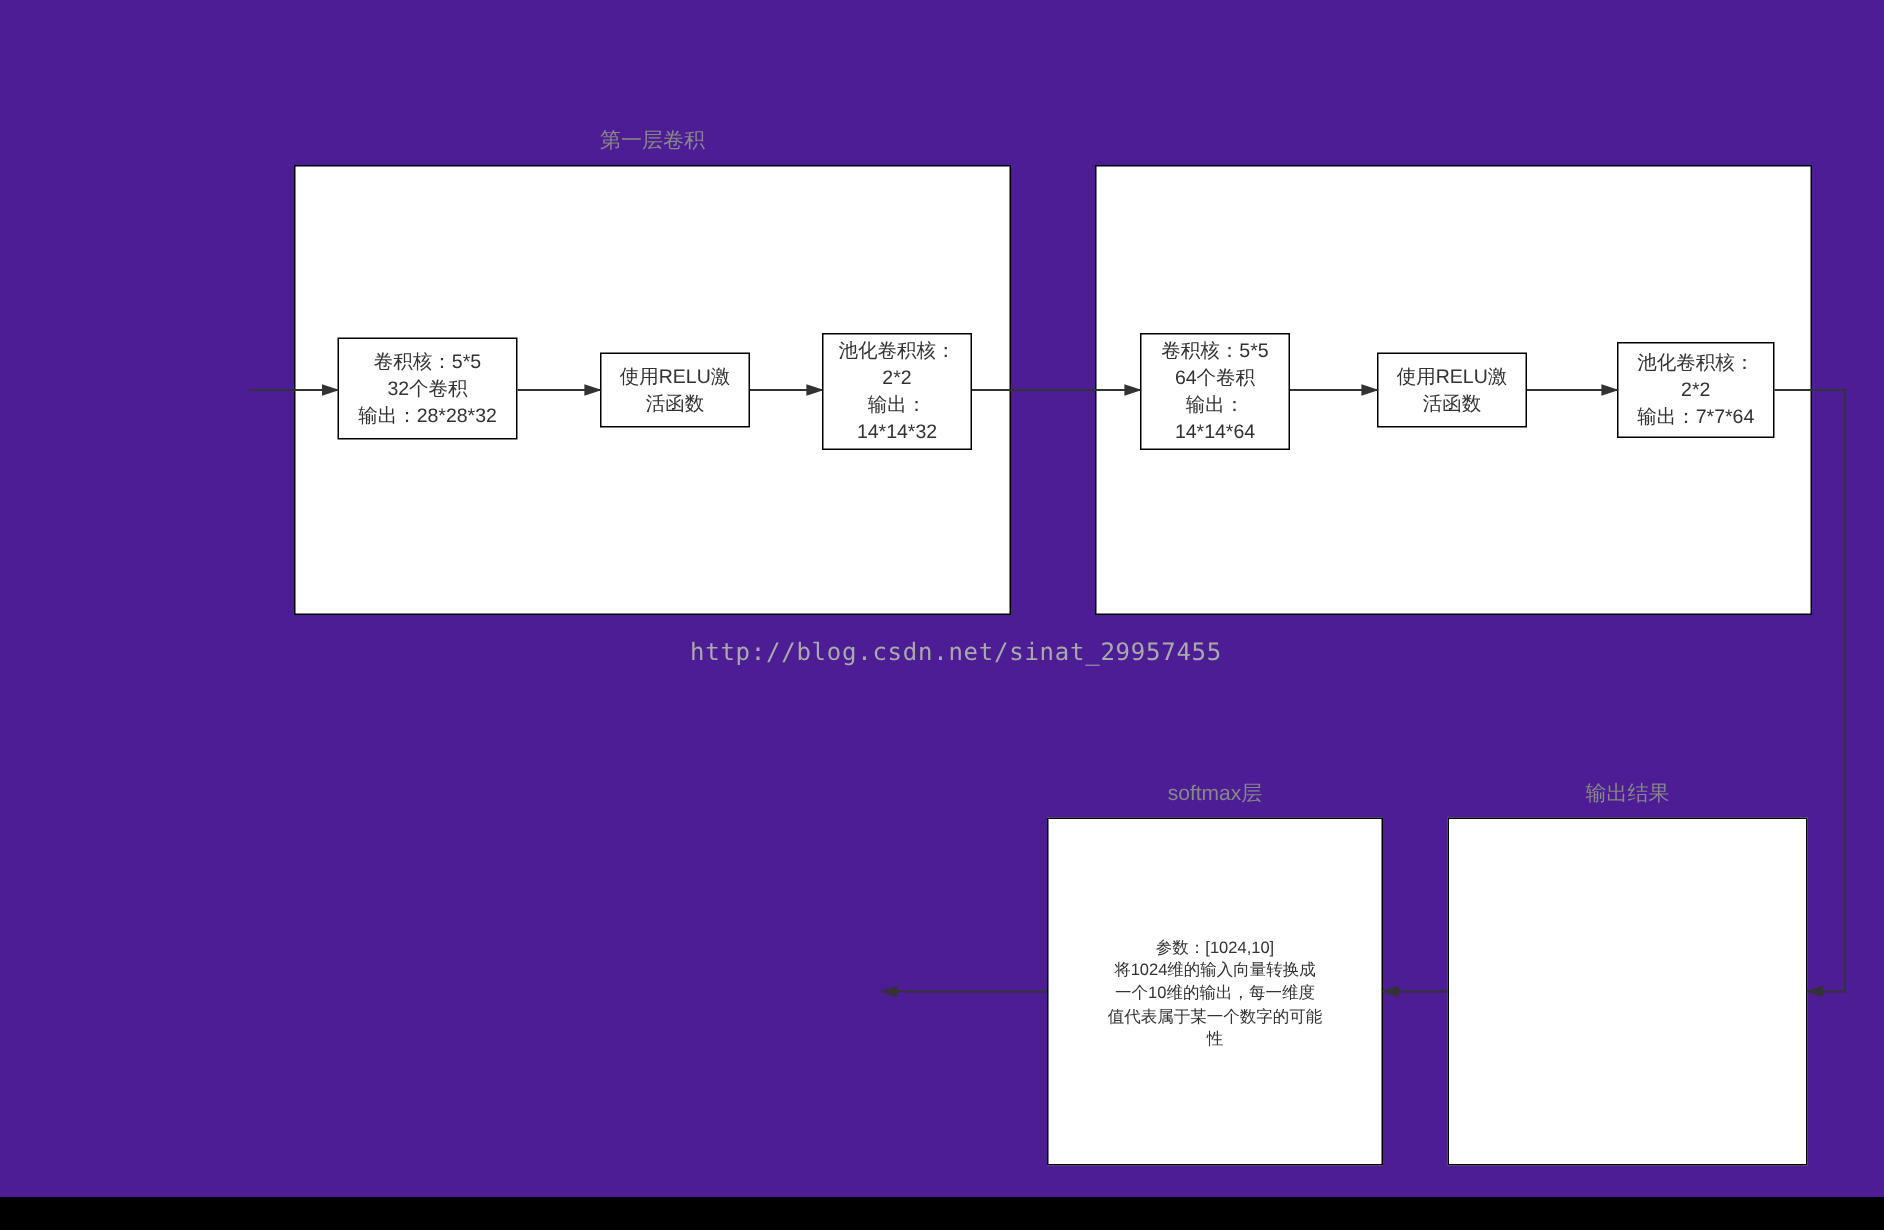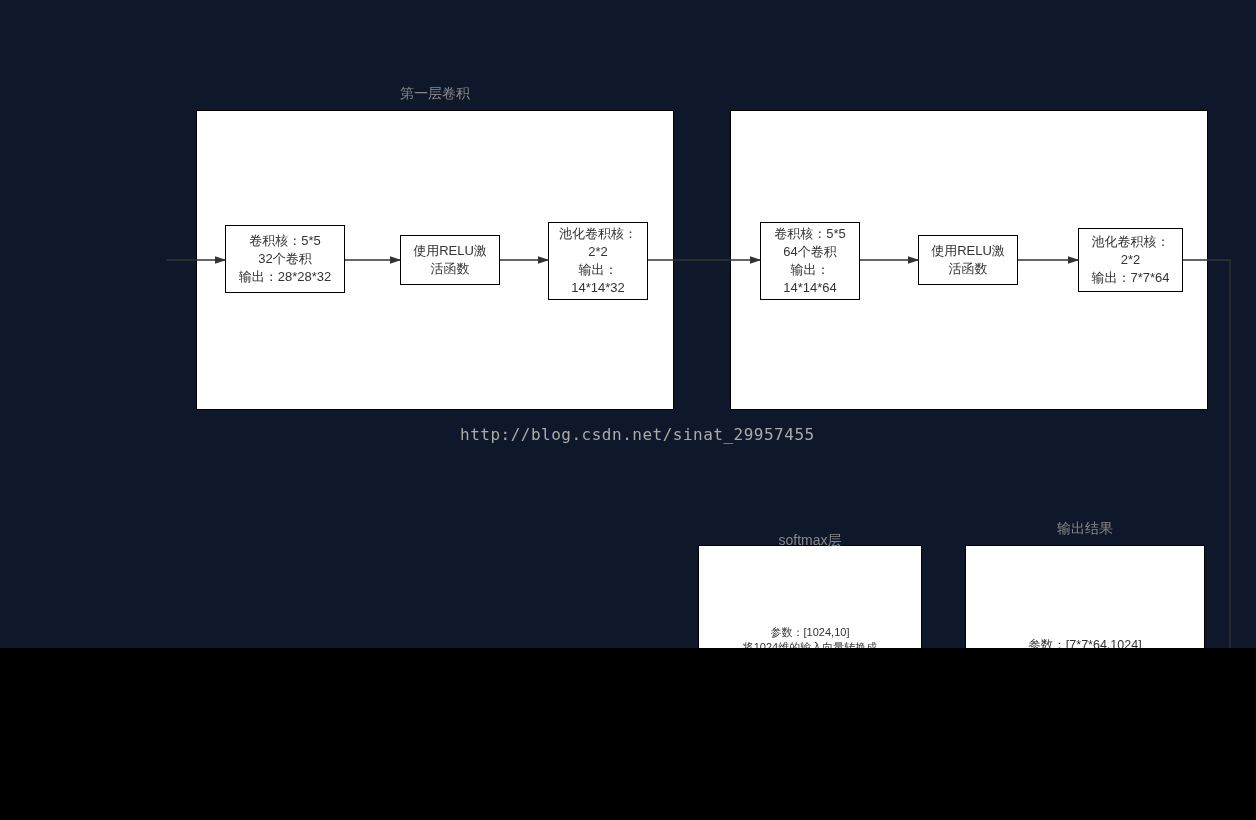--- a/index.html
+++ b/index.html
@@ -4,22 +4,22 @@
 <style>
   html, body {
     margin: 0;
     padding: 0;
     background: #000;
     font-family: "Microsoft YaHei", "PingFang SC", sans-serif;
   }
   .canvas {
     position: relative;
     width: 1256px;
-    height: 648px;
-    background: #0f172a;
+    height: 798px;
+    background: #4c1d95;
   }
   .box {
     position: absolute;
     background: #fff;
     border: 1px solid #000;
     box-sizing: border-box;
     display: flex;
     align-items: center;
     justify-content: center;
     text-align: center;
@@ -75,25 +75,22 @@
   <div class="box" style="left:918px; top:235px; width:100px; height:50px;">使用RELU激
 活函数</div>
   <div class="box" style="left:1078px; top:228px; width:105px; height:64px;">池化卷积核：
 2*2
 输出：7*7*64</div>
 
   <div class="box" style="left:965px; top:545px; width:240px; height:232px;"></div>
   <div class="box" style="left:698px; top:545px; width:224px; height:232px;"></div>
 
   <div class="label" style="left:965px; top:520px; width:240px;">输出结果</div>
-  <div class="label" style="left:698px; top:520px; width:224px;margin-top:12px;">softmax层</div>
+  <div class="label" style="left:698px; top:520px; width:224px;">softmax层</div>
 
-  <div class="box" style="left:975px; top:628px; width:220px; height:70px; border:none; font-size:12.5px;">参数：[7*7*64,1024]
-将7*7*64的输入通过全连接层
-将输出转换成1024维的向量</div>
   <div class="box" style="left:708px; top:615px; width:204px; height:96px; border:none; font-size:11px;">参数：[1024,10]
 将1024维的输入向量转换成
 一个10维的输出，每一维度
 值代表属于某一个数字的可能
 性</div>
 
 
   <div class="watermark" style="left:460px; top:425px;">http://blog.csdn.net/sinat_29957455</div>
 
   <svg class="connector" style="left:0; top:0; width:1256px; height:820px;">

